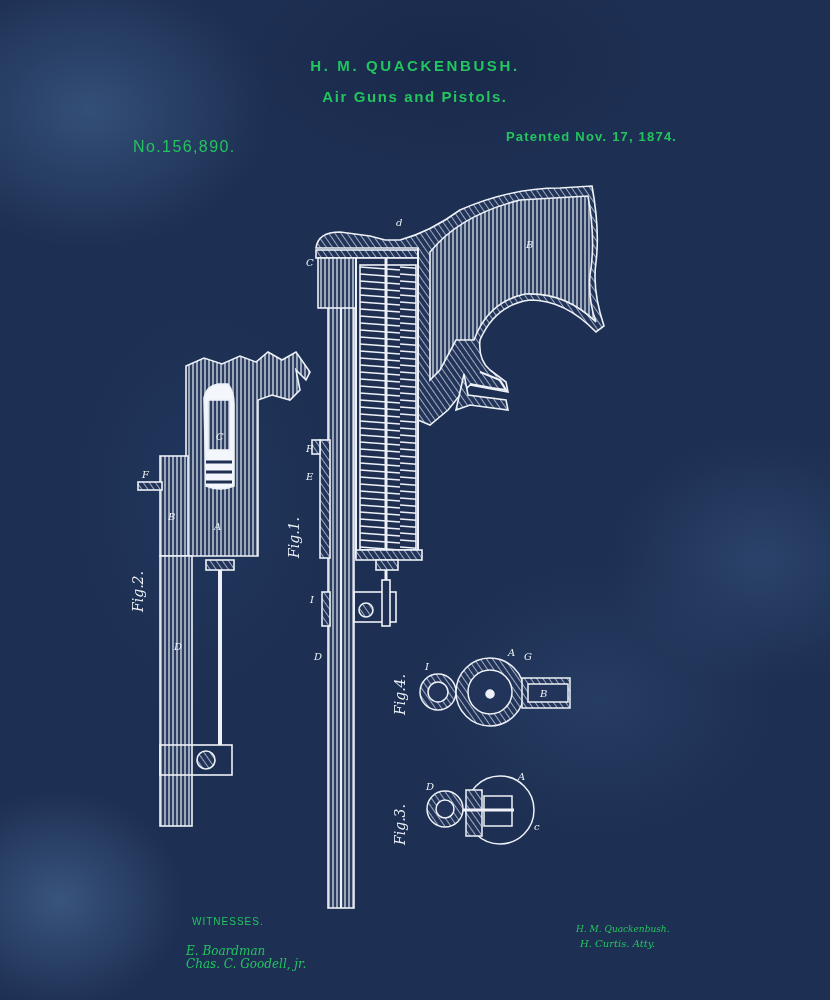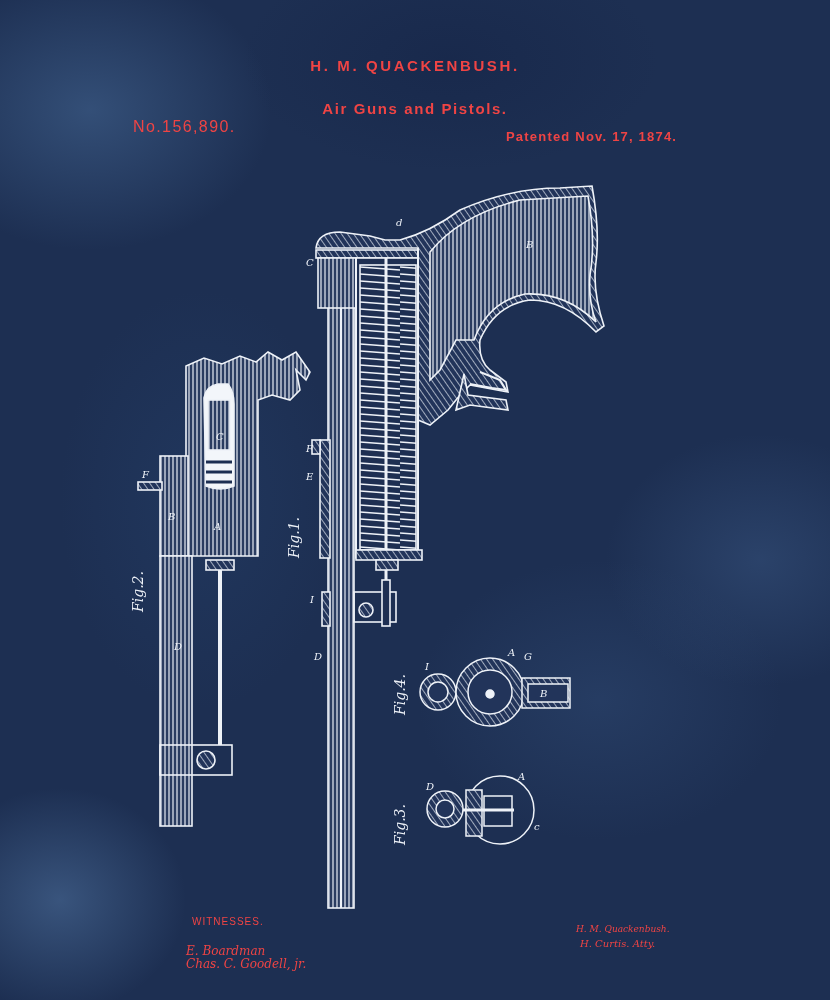--- a/index.html
+++ b/index.html
@@ -9,24 +9,24 @@
       radial-gradient(ellipse 260px 200px at 90px 110px, rgba(70,105,150,0.55), rgba(0,0,0,0) 70%),
       radial-gradient(ellipse 180px 160px at 60px 900px, rgba(80,115,160,0.55), rgba(0,0,0,0) 70%),
       radial-gradient(ellipse 220px 180px at 760px 560px, rgba(60,90,135,0.45), rgba(0,0,0,0) 70%),
       radial-gradient(ellipse 260px 200px at 600px 700px, rgba(55,85,130,0.35), rgba(0,0,0,0) 70%),
       radial-gradient(ellipse 200px 300px at 200px 500px, rgba(40,70,115,0.35), rgba(0,0,0,0) 70%),
       radial-gradient(ellipse 300px 160px at 450px 60px, rgba(20,35,70,0.5), rgba(0,0,0,0) 70%),
       #1d2f52;
     font-family: "Liberation Sans", sans-serif;
     color: #f2f4f8;
   }
-  .txt { position: absolute; white-space: nowrap; color: #ef4444; }
+  .txt { position: absolute; white-space: nowrap; color: #22c55e; }
   .title { left: 0; width: 830px; top: 57px; text-align: center; font-weight: bold; font-size: 15px; letter-spacing: 2.6px; }
-  .subtitle { left: 0; width: 830px; top: 88px; text-align: center; font-weight: bold; font-size: 15px; letter-spacing: 1.6px; margin-top: 12px; }
-  .patno { left: 133px; top: 118px; font-size: 16px; letter-spacing: 1.4px; text-align: center; }
+  .subtitle { left: 0; width: 830px; top: 88px; text-align: center; font-weight: bold; font-size: 15px; letter-spacing: 1.6px; }
+  .patno { left: 133px; top: 138px; font-size: 16px; letter-spacing: 1.4px; text-align: center; }
   .patdate { left: 506px; top: 117px; font-size: 13px; letter-spacing: 1.2px; font-weight: bold; margin-top: 12px; }
   .witness-head { left: 192px; top: 916px; font-size: 10px; letter-spacing: 1px; }
   .sig { font-family: "DejaVu Serif", serif; font-style: italic; }
   .w1 { left: 186px; top: 929px; font-size: 12px; margin-top: 28px; }
   .w2 { left: 186px; top: 944px; font-size: 12px; text-align: center; }
   .inv1 { left: 576px; top: 924px; font-size: 9px; }
   .inv2 { left: 580px; top: 938px; font-size: 10px; }
   .figlabel { position: absolute; font-family: "DejaVu Serif", serif; font-style: italic; font-size: 14px; color: #eef2f8; transform: rotate(-90deg); transform-origin: left top; white-space: nowrap; }
   svg.drawing { position: absolute; left: 0; top: 0; }
 </style>

